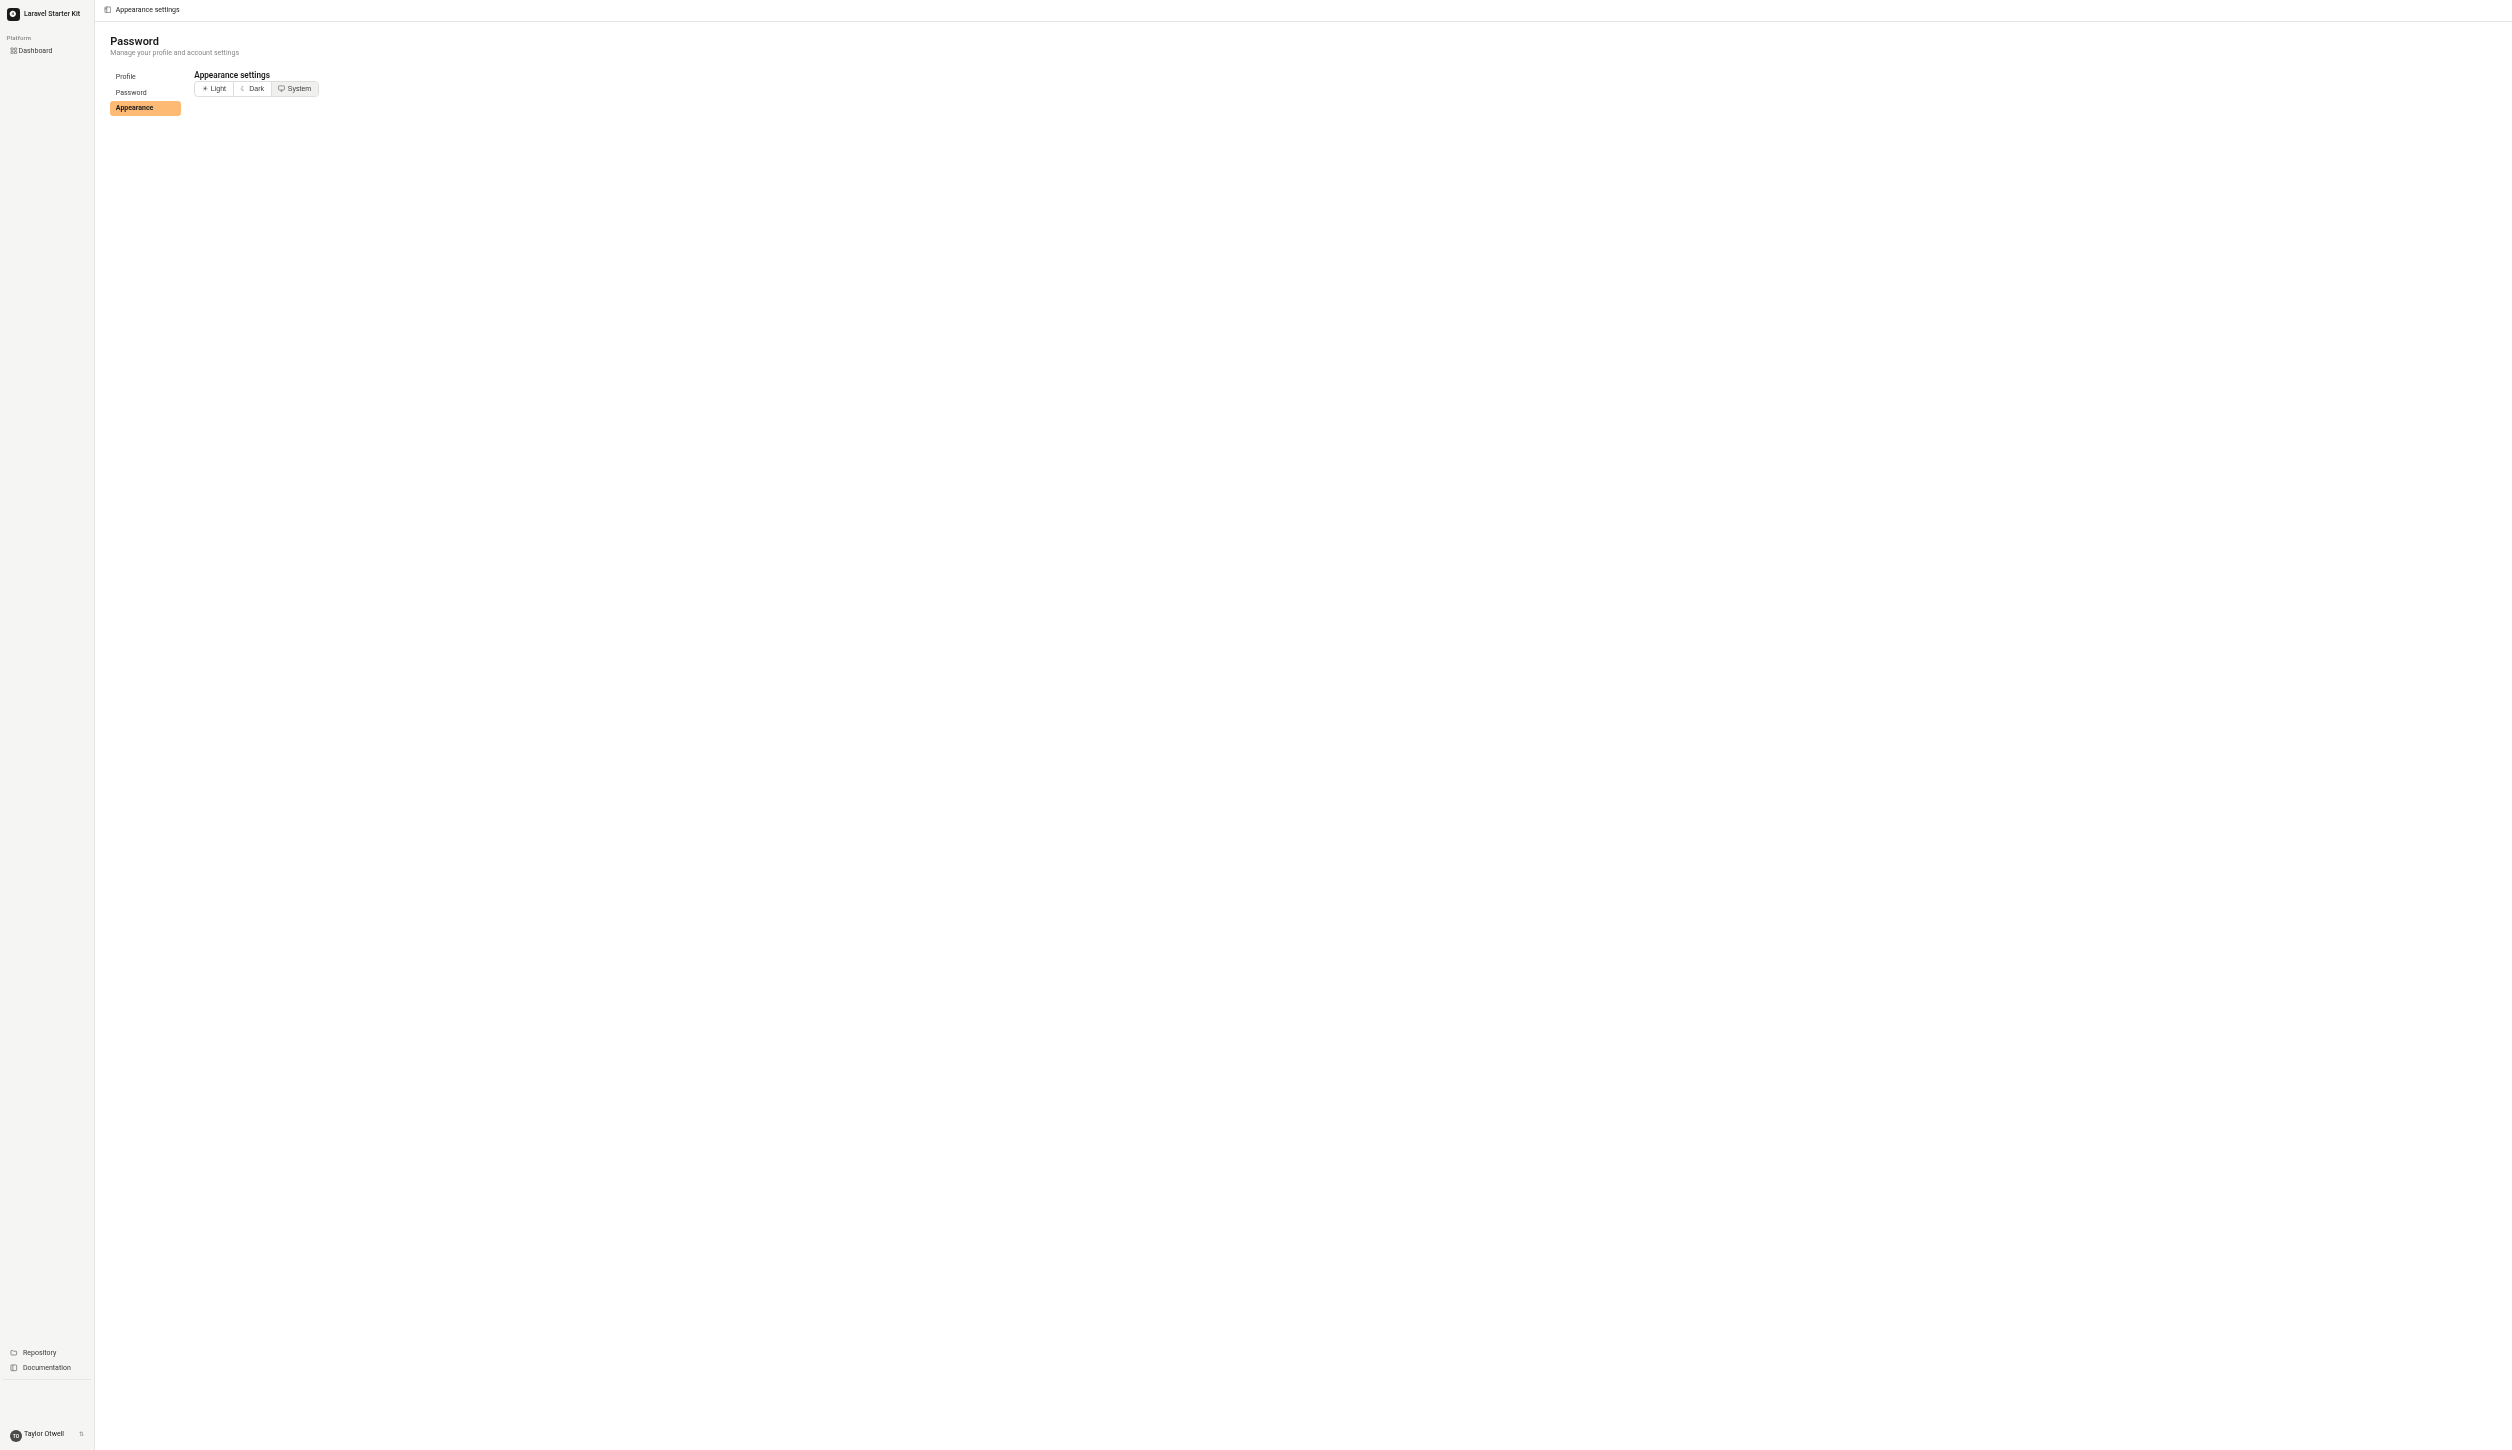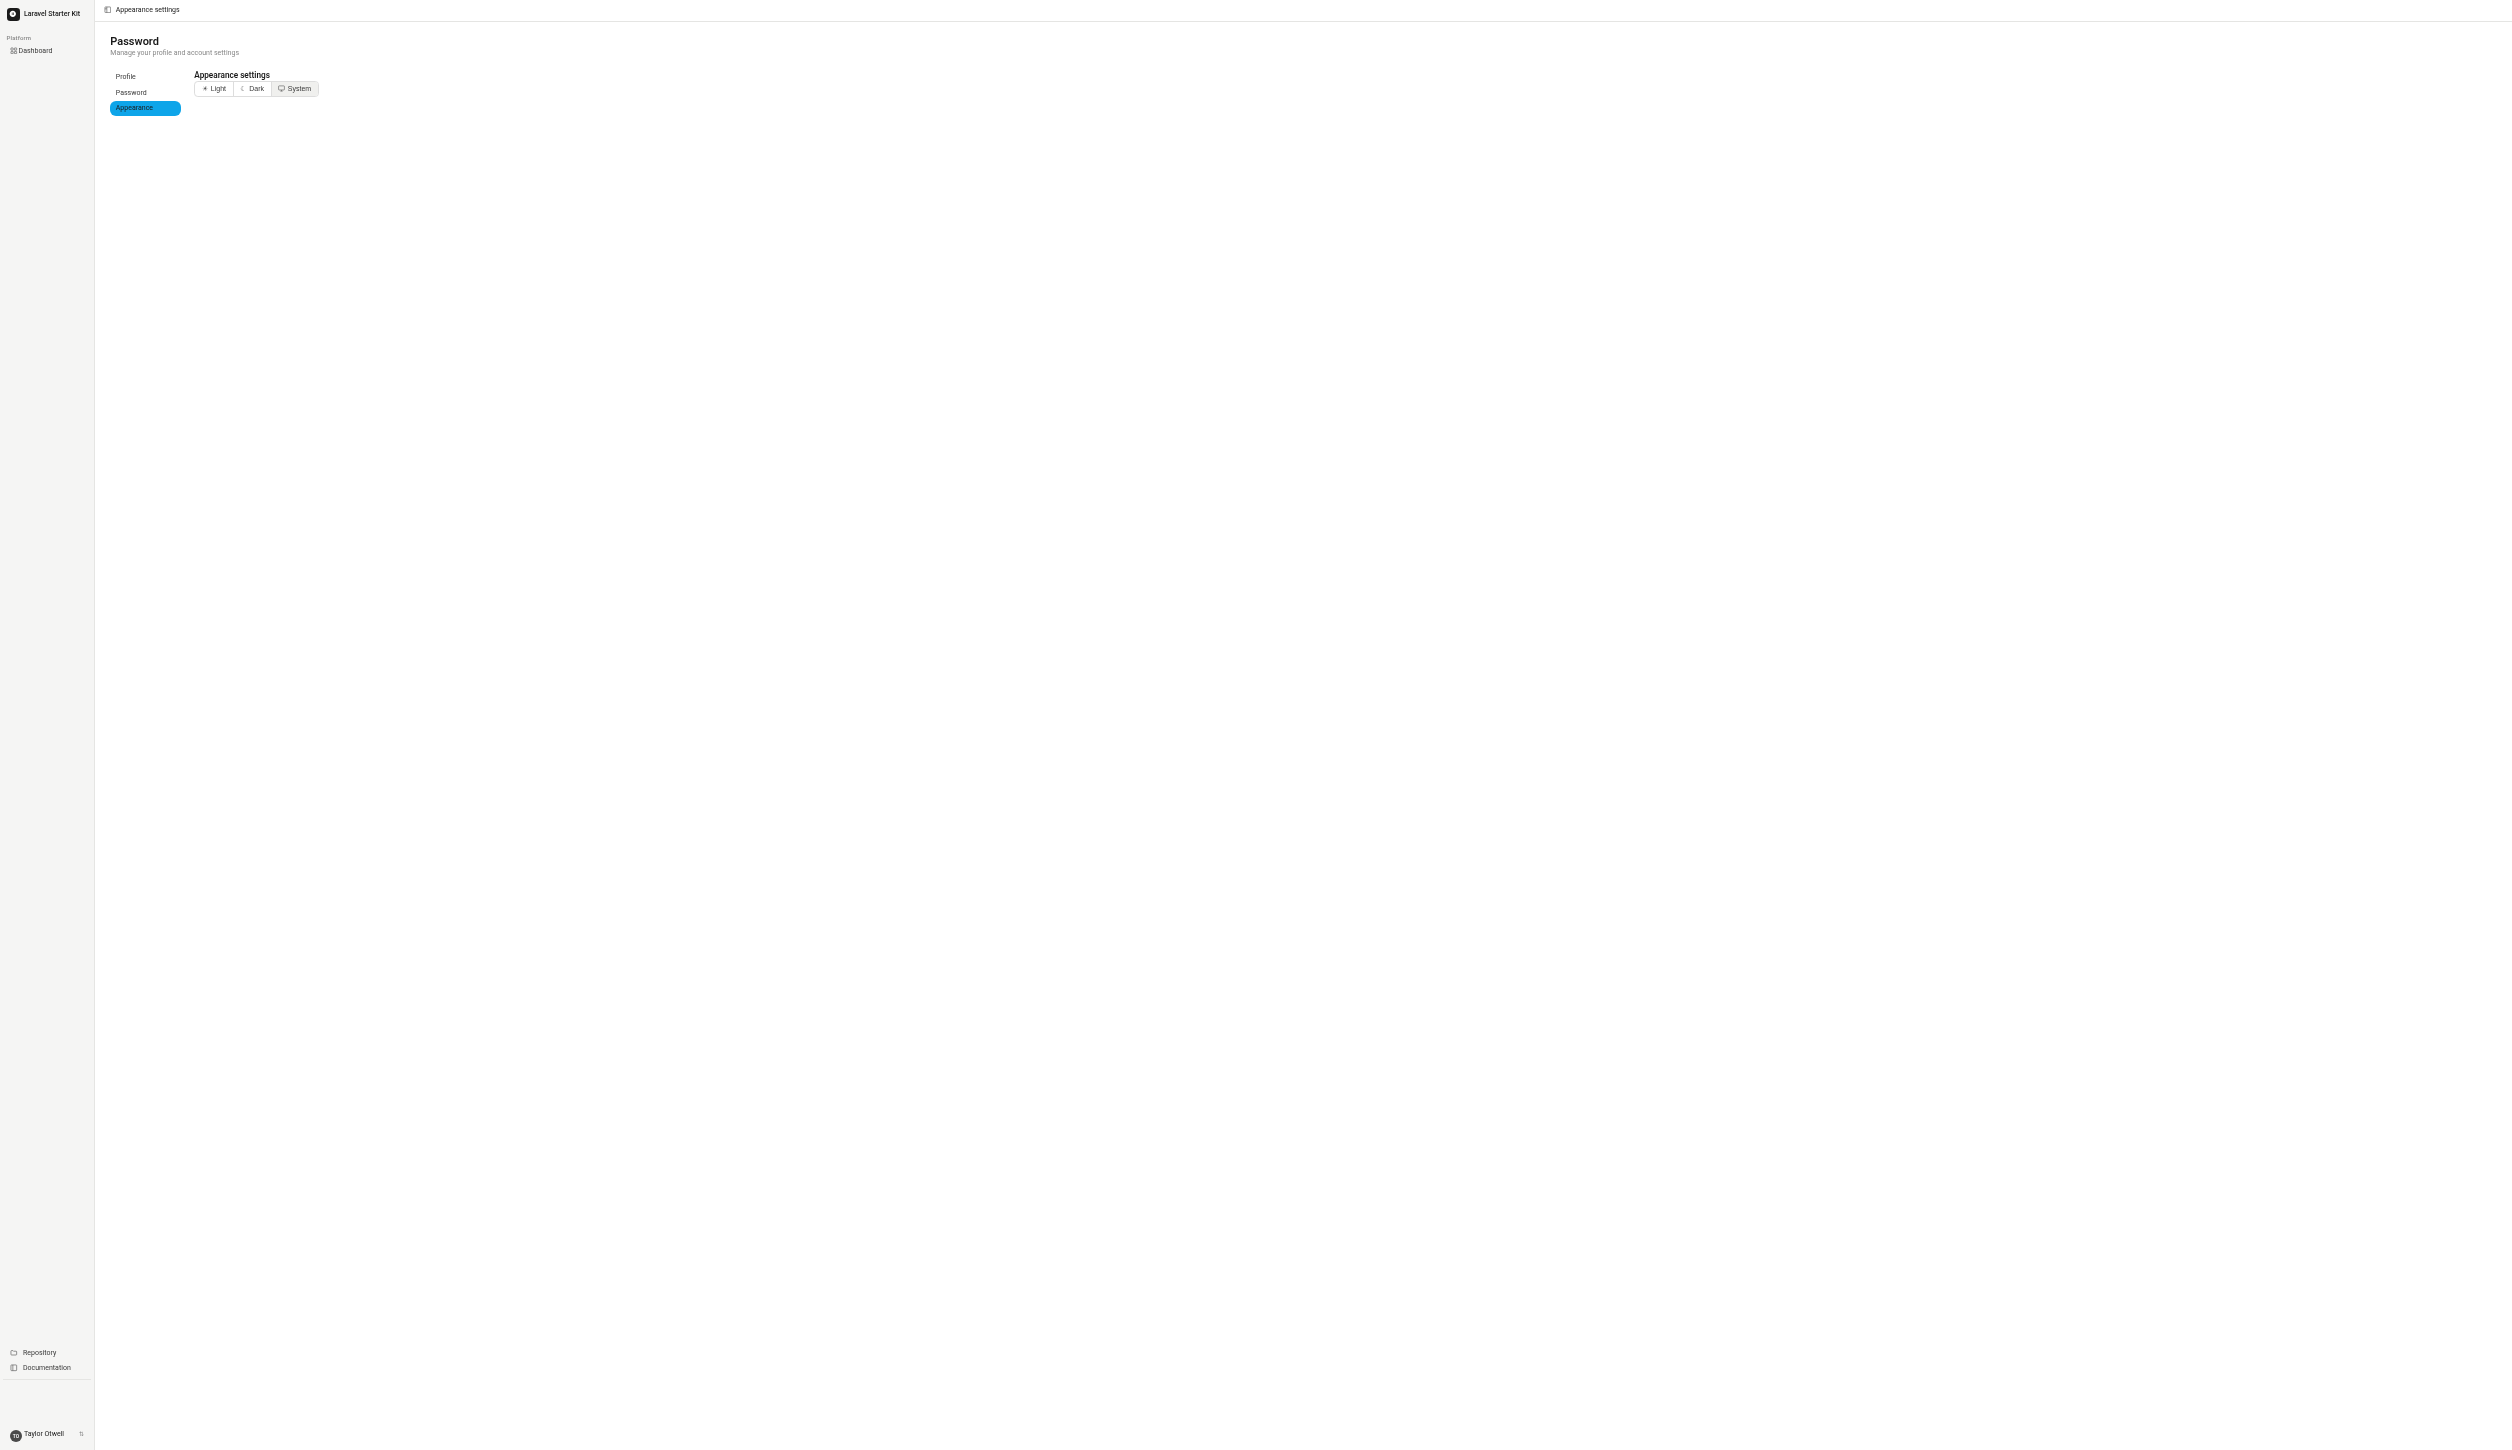--- a/index.html
+++ b/index.html
@@ -170,24 +170,23 @@
     .settings-nav-item {
       display: block;
       padding: 3.3px 5.5px;
       border-radius: 3.3px;
       cursor: pointer;
       font-size: 7px;
       color: #3a3a3a;
       margin-bottom: 1.1px;
     }
     .settings-nav-item.active {
-      background: #0ea5e9;
-      color: #1a1a1a;
-      font-weight: 400;
-      border-radius: 6px;
+      background: #fdba74;
+      color: #1a1a1a;
+      font-weight: 700;
     }
     .settings-panel {
       flex: 1;
     }
     .panel-title {
       font-size: 8.2px;
       font-weight: 600;
       color: #1a1a1a;
       margin-bottom: 1.6px;
     }

